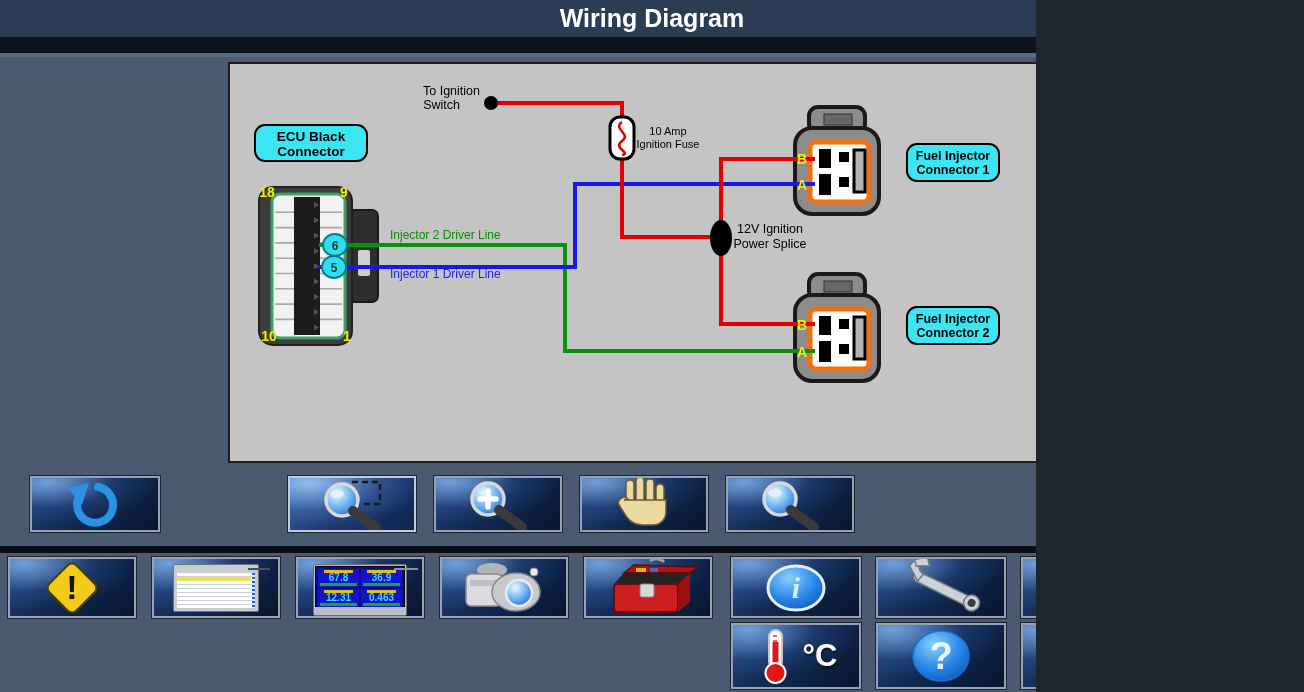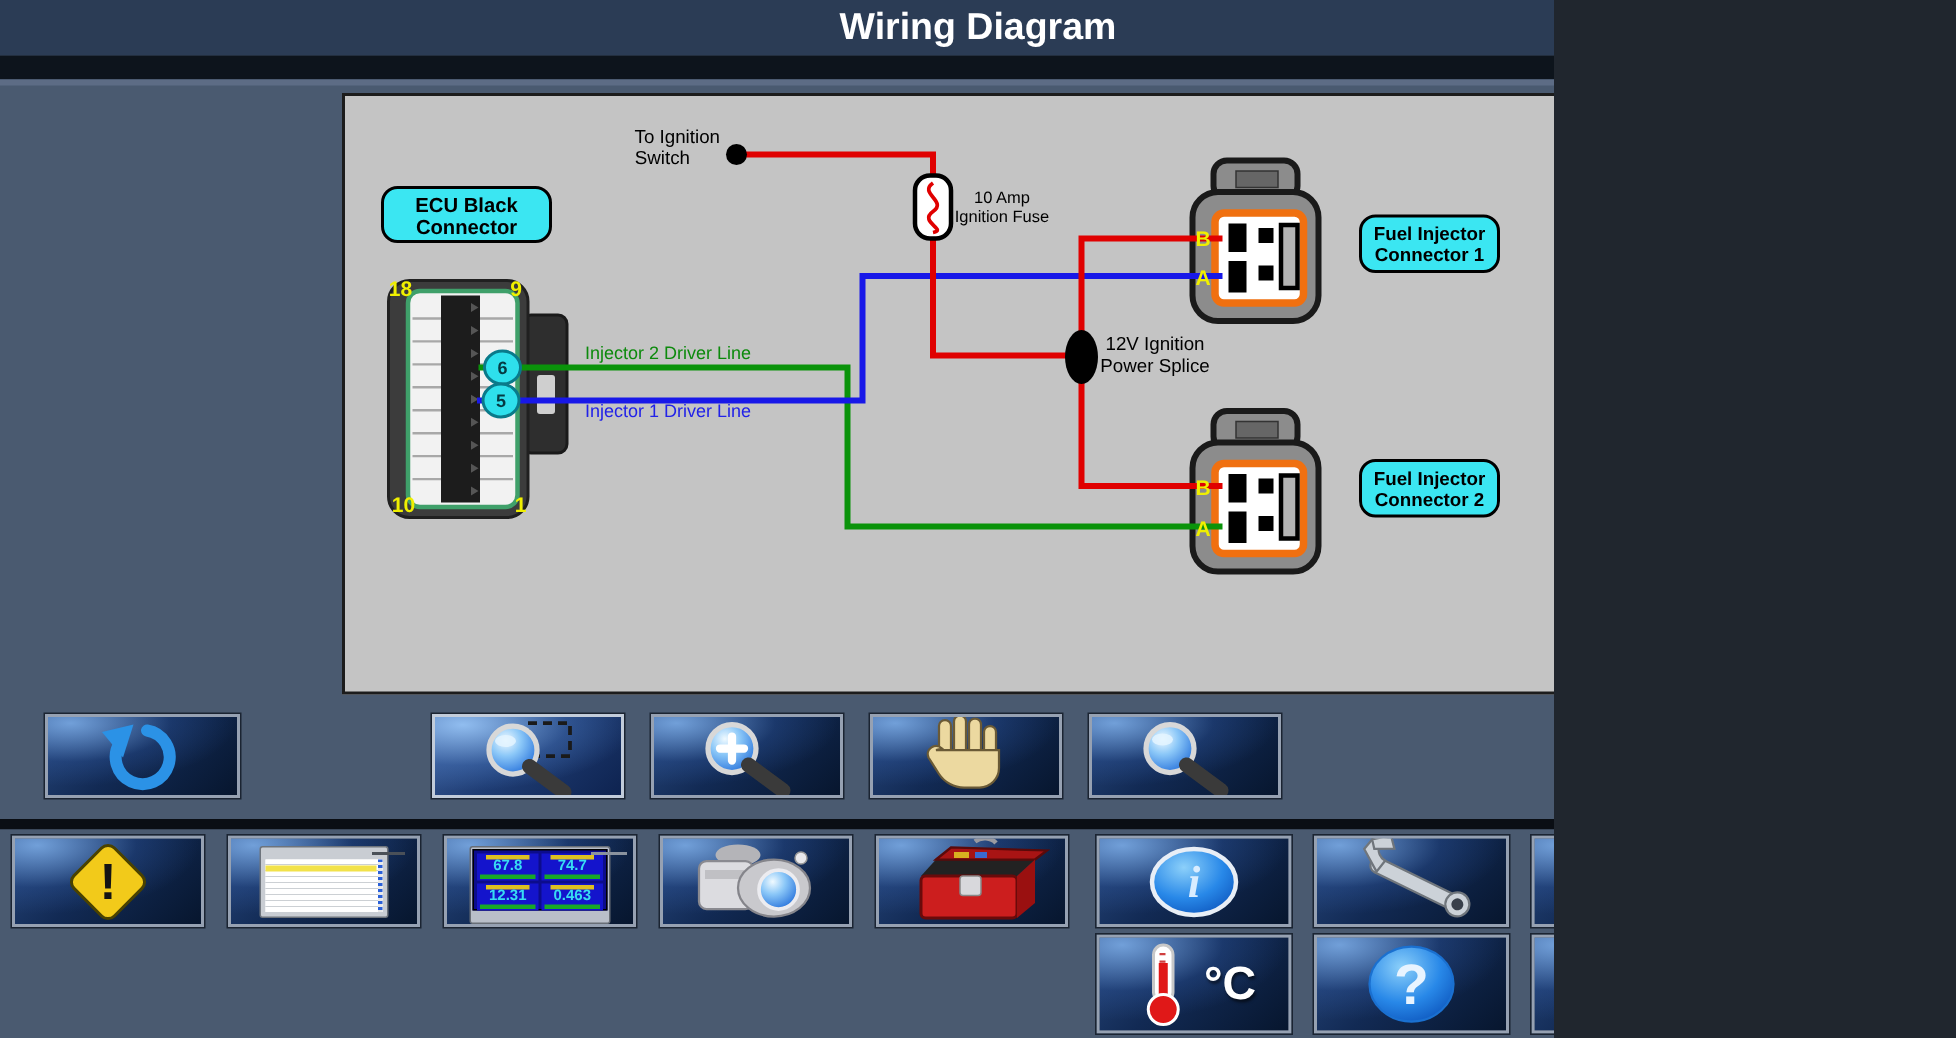--- a/index.html
+++ b/index.html
@@ -281,21 +281,21 @@
       <span class="gauge-icon">
         <span class="gauge-head"><i></i></span>
         <span class="gauge-body">
           <span class="gauge-cell">
               <span class="gbar-y"></span>
               <span class="gauge-val">67.8</span>
               <span class="gbar-g"></span>
             </span>
           <span class="gauge-cell">
               <span class="gbar-y"></span>
-              <span class="gauge-val">74.7</span>
+              <span class="gauge-val">36.9</span>
               <span class="gbar-g"></span>
             </span>
           <span class="gauge-cell">
               <span class="gbar-y"></span>
               <span class="gauge-val">12.31</span>
               <span class="gbar-g"></span>
             </span>
           <span class="gauge-cell">
               <span class="gbar-y"></span>
               <span class="gauge-val">0.463</span>

